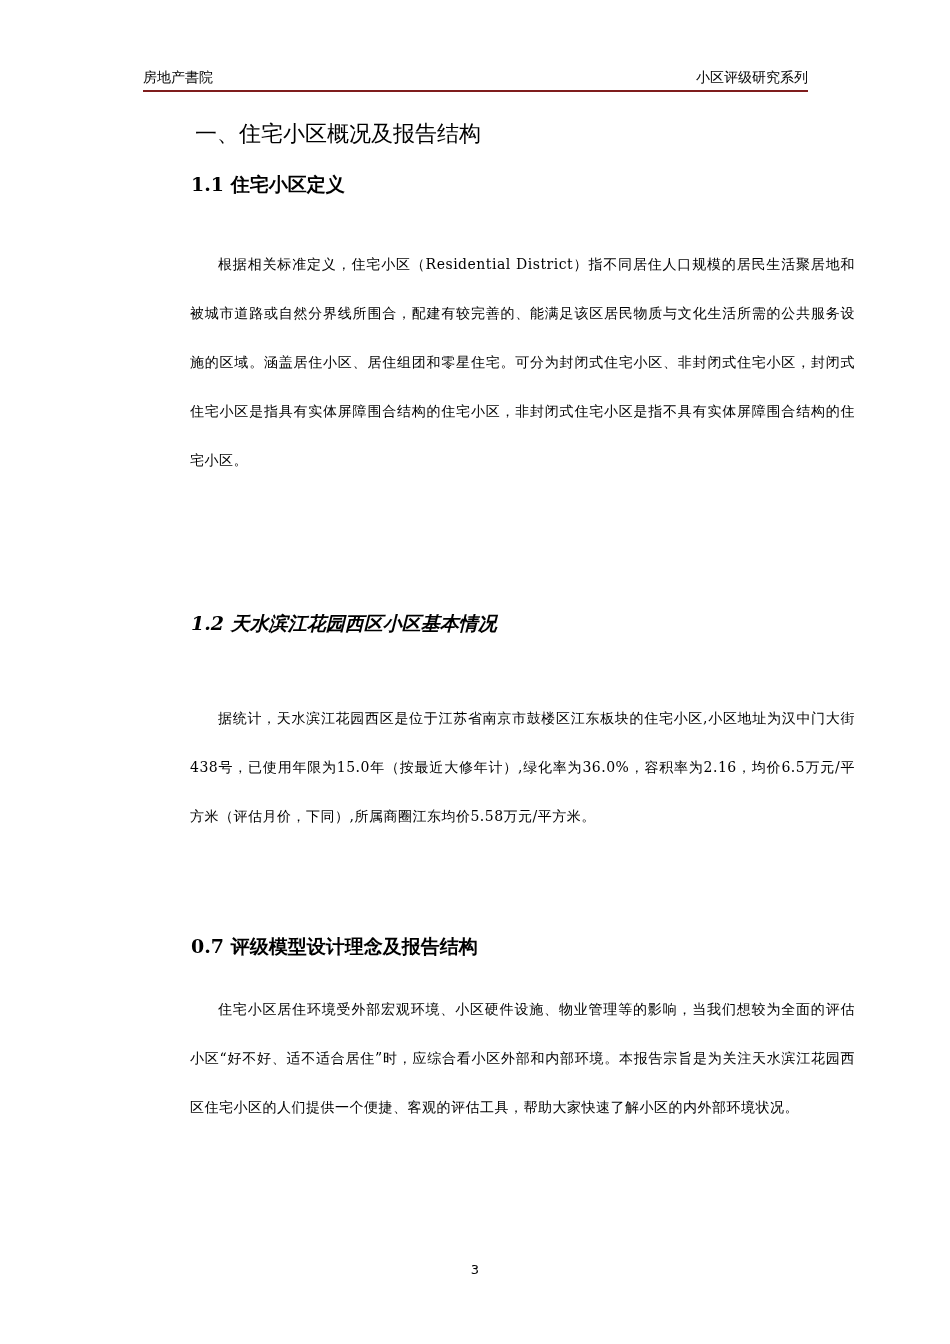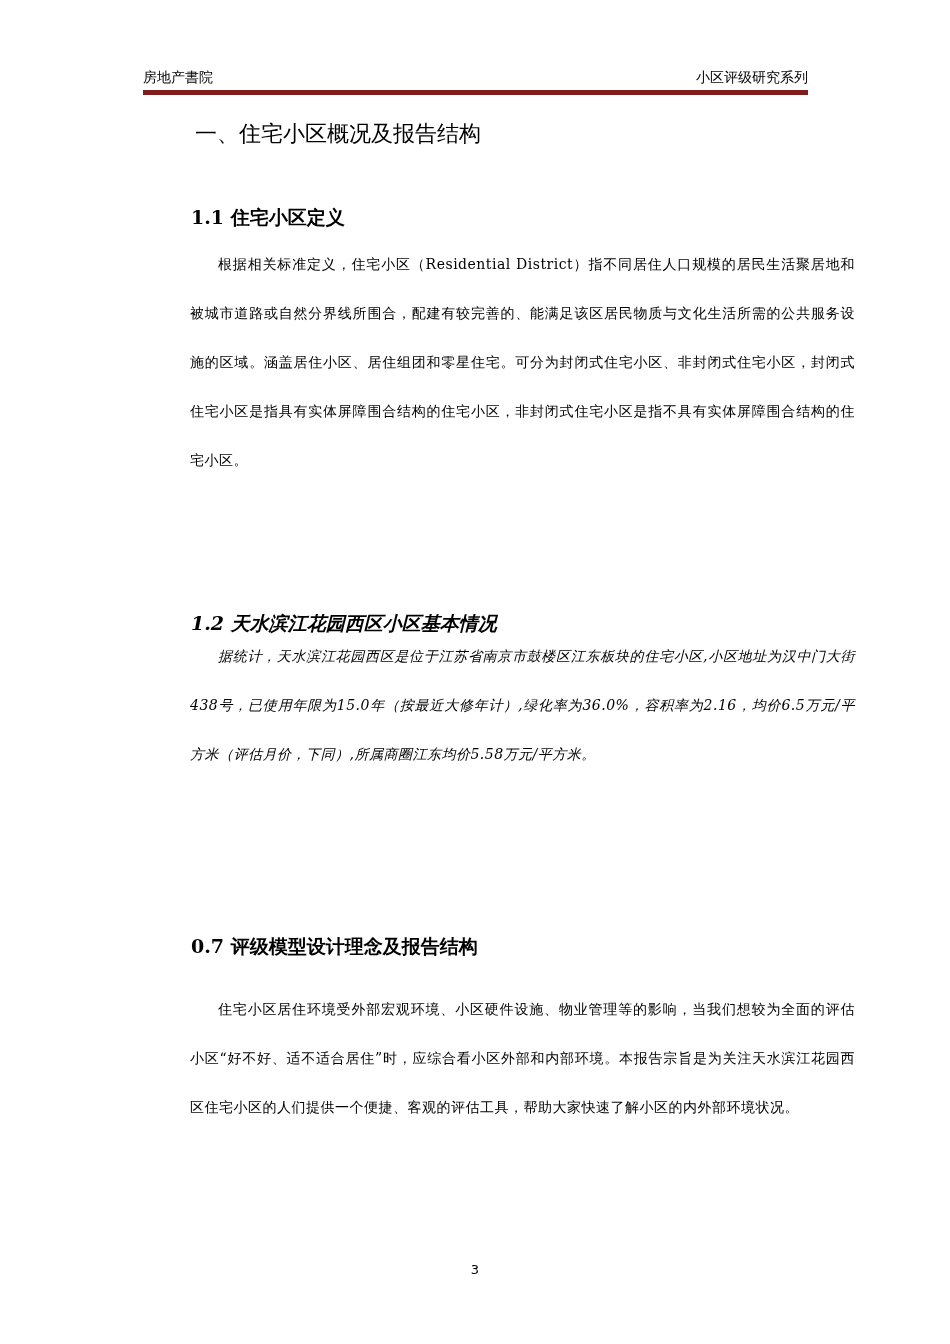--- a/index.html
+++ b/index.html
@@ -2,21 +2,21 @@
 <html><head>
   <meta charset="utf-8">
   <style>
     html, body { margin: 0; padding: 0; background: #ffffff; }
     body {
       width: 950px; height: 1344px; position: relative; overflow: hidden;
       font-family: "DejaVu Serif", serif; color: #000;
     }
     .header {
       position: absolute; left: 143px; top: 66px; width: 665px; height: 24px;
-      border-bottom: 5px solid #7f1d1d;
+      border-bottom: 2px solid #7f1d1d;
       font-family: "DejaVu Sans", sans-serif; font-size: 14px;
     }
     .header .left { position: absolute; left: 0; top: 3px; }
     .header .right { position: absolute; right: 0; top: 3px; margin-left: 48px; }
     .content { position: absolute; left: 143px; top: 0; width: 665px; }
     .h1 {
       position: absolute; left: 52px; top: 119px;
       font-size: 22px; font-weight: normal; white-space: nowrap;
     }
     .h2 {
@@ -36,23 +36,23 @@
 <body>
 
 <div class="header">
   <span class="left">房地产書院</span>
   <span class="right">小区评级研究系列</span>
 </div>
 
 <div class="content">
   <div class="h1">一、住宅小区概况及报告结构</div>
 
-  <div class="h2" style="top:205px;">1.1 住宅小区定义</div>
+  <div class="h2" style="top:172px;">1.1 住宅小区定义</div>
   <div class="para" style="top:240px;">根据相关标准定义，住宅小区（Residential District）指不同居住人口规模的居民生活聚居地和被城市道路或自然分界线所围合，配建有较完善的、能满足该区居民物质与文化生活所需的公共服务设施的区域。涵盖居住小区、居住组团和零星住宅。可分为封闭式住宅小区、非封闭式住宅小区，封闭式住宅小区是指具有实体屏障围合结构的住宅小区，非封闭式住宅小区是指不具有实体屏障围合结构的住宅小区。</div>
 
   <div class="h2" style="top:611px;font-style:italic;">1.2 天水滨江花园西区小区基本情况</div>
-  <div class="para" style="top:632px;font-style:italic;">据统计，天水滨江花园西区是位于江苏省南京市鼓楼区江东板块的住宅小区,小区地址为汉中门大街438号，已使用年限为15.0年（按最近大修年计）,绿化率为36.0%，容积率为2.16，均价6.5万元/平方米（评估月价，下同）,所属商圈江东均价5.58万元/平方米。</div>
+  <div class="para" style="top:694px;">据统计，天水滨江花园西区是位于江苏省南京市鼓楼区江东板块的住宅小区,小区地址为汉中门大街438号，已使用年限为15.0年（按最近大修年计）,绿化率为36.0%，容积率为2.16，均价6.5万元/平方米（评估月价，下同）,所属商圈江东均价5.58万元/平方米。</div>
 
   <div class="h2" style="top:934px;">0.7 评级模型设计理念及报告结构</div>
   <div class="para" style="top:985px;">住宅小区居住环境受外部宏观环境、小区硬件设施、物业管理等的影响，当我们想较为全面的评估小区“好不好、适不适合居住”时，应综合看小区外部和内部环境。本报告宗旨是为关注天水滨江花园西区住宅小区的人们提供一个便捷、客观的评估工具，帮助大家快速了解小区的内外部环境状况。</div>
 </div>
 
 <div class="page-number">3</div>
 
 </body></html>

